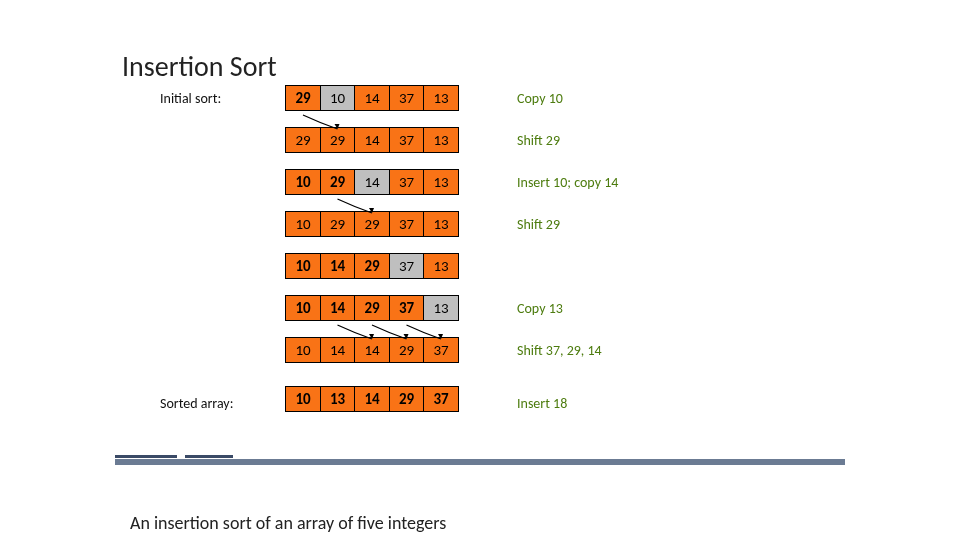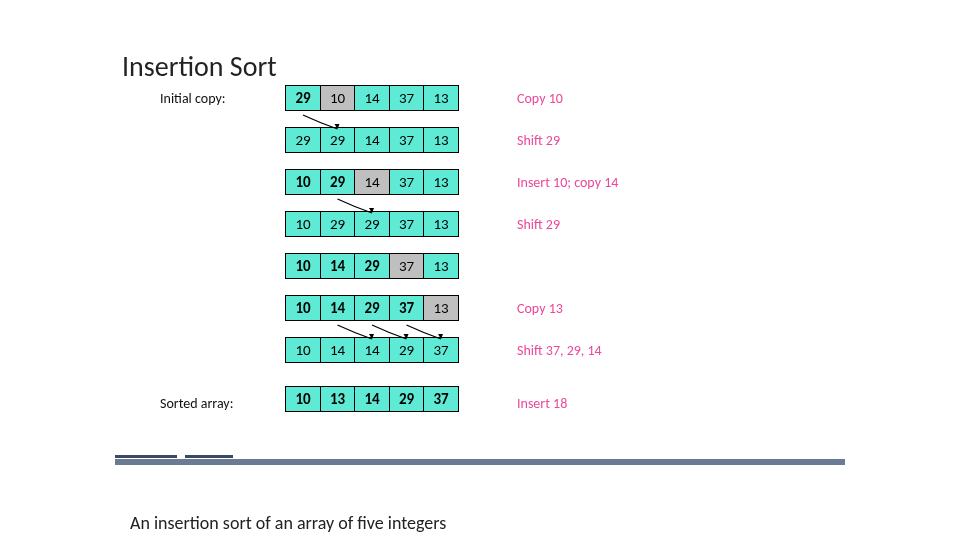--- a/index.html
+++ b/index.html
@@ -44,29 +44,29 @@
     position: relative;
   }
   .cell {
     width: 36px;
     height: 26px;
     border: 1.5px solid #000;
     display: flex;
     align-items: center;
     justify-content: center;
     font-size: 15px;
-    background: #5eead4;
+    background: #f97316;
     margin-left: -1.5px;
   }
   .cell:first-child { margin-left: 0; }
   .cell.bold { font-weight: 700; }
   .cell.shaded { background: #bfbfbf; }
   .label-right {
     font-size: 14px;
-    color: #ec4899;
+    color: #4d7c0f;
     margin-left: 58px;
   }
   .arrows {
     position: absolute;
     left: 0;
     top: 0;
     width: 100%;
     height: 100%;
     pointer-events: none;
   }
@@ -110,21 +110,21 @@
     margin-top: 37px;
   }
 </style>
 </head>
 <body>
 
 <div class="title">Insertion Sort</div>
 
 <div class="diagram" id="diagram">
     <div class="row">
-      <div class="label-left">Initial copy:</div>
+      <div class="label-left">Initial sort:</div>
       <div class="cells">
         <div class="cell bold">29</div>
         <div class="cell shaded">10</div>
         <div class="cell">14</div>
         <div class="cell">37</div>
         <div class="cell">13</div>
       </div>
       <div class="label-right">Copy 10</div>
     </div>
     <div class="row">

